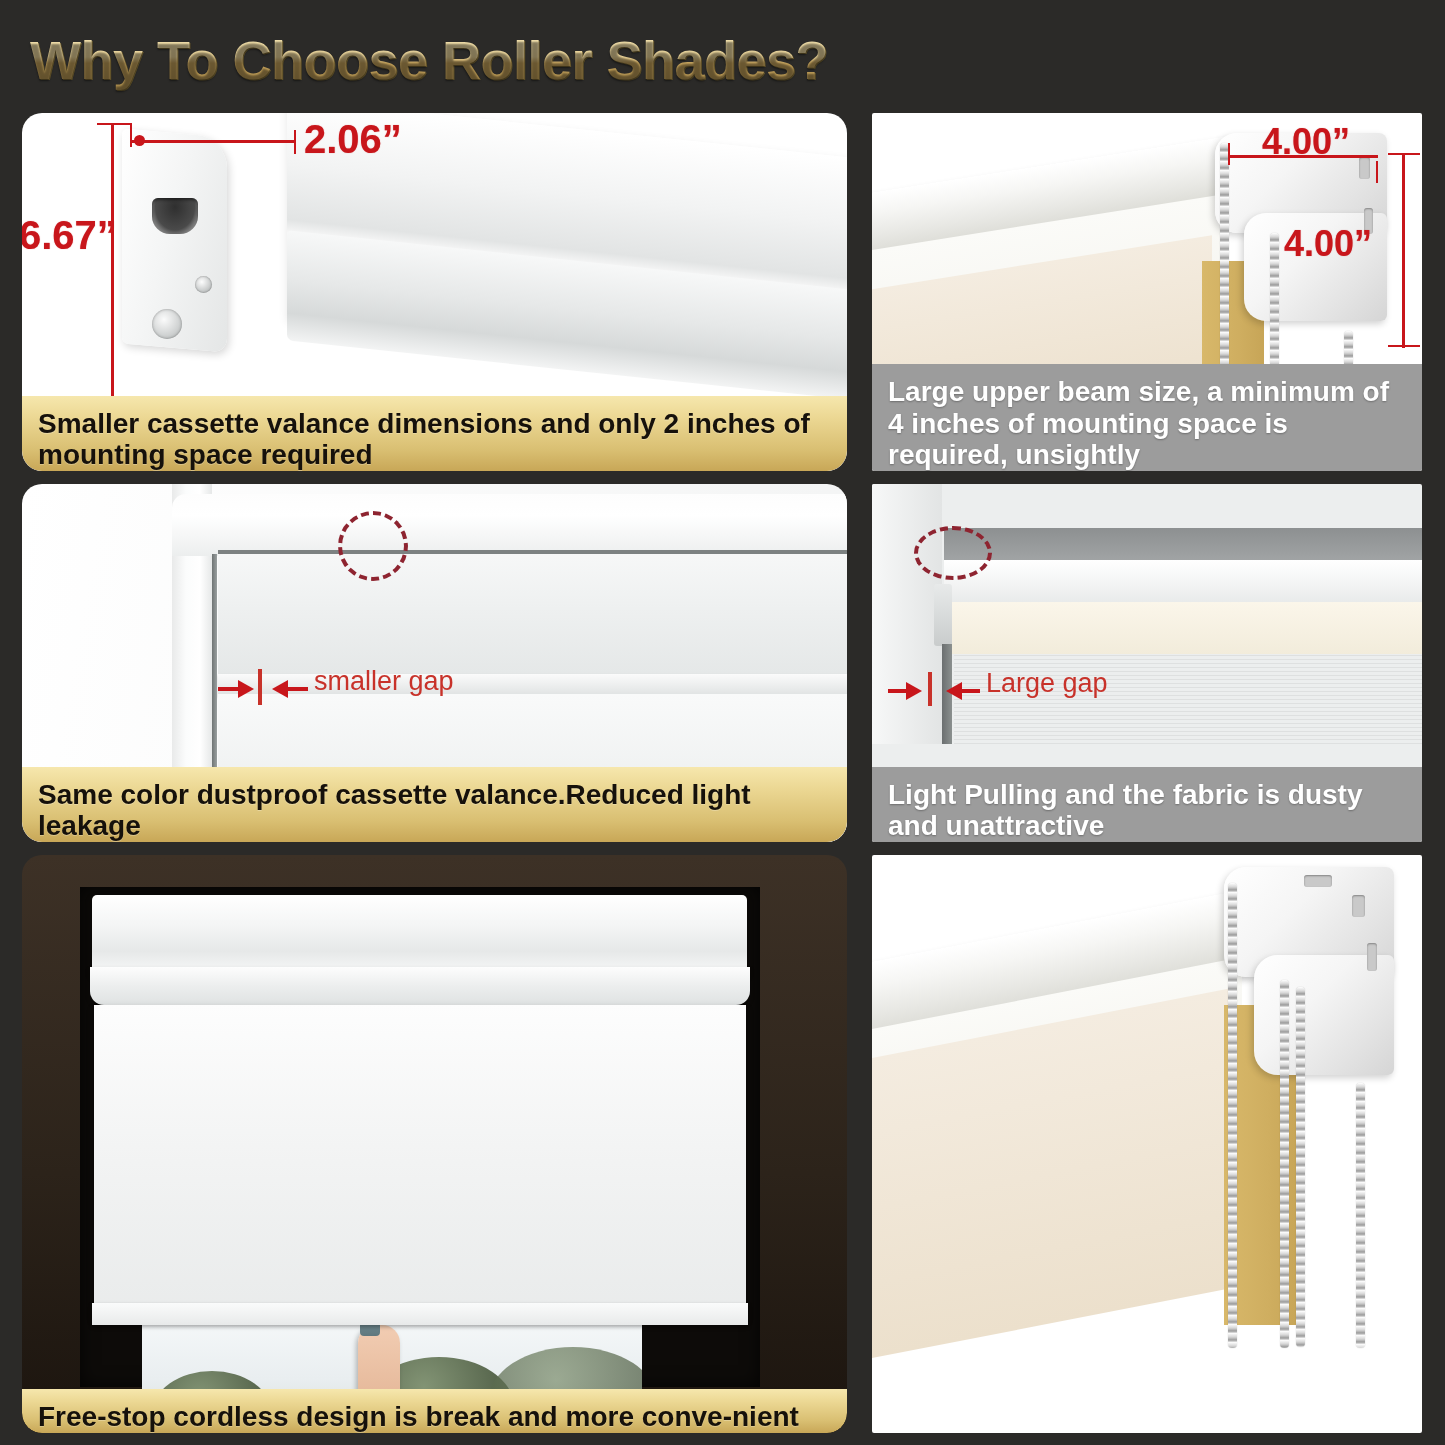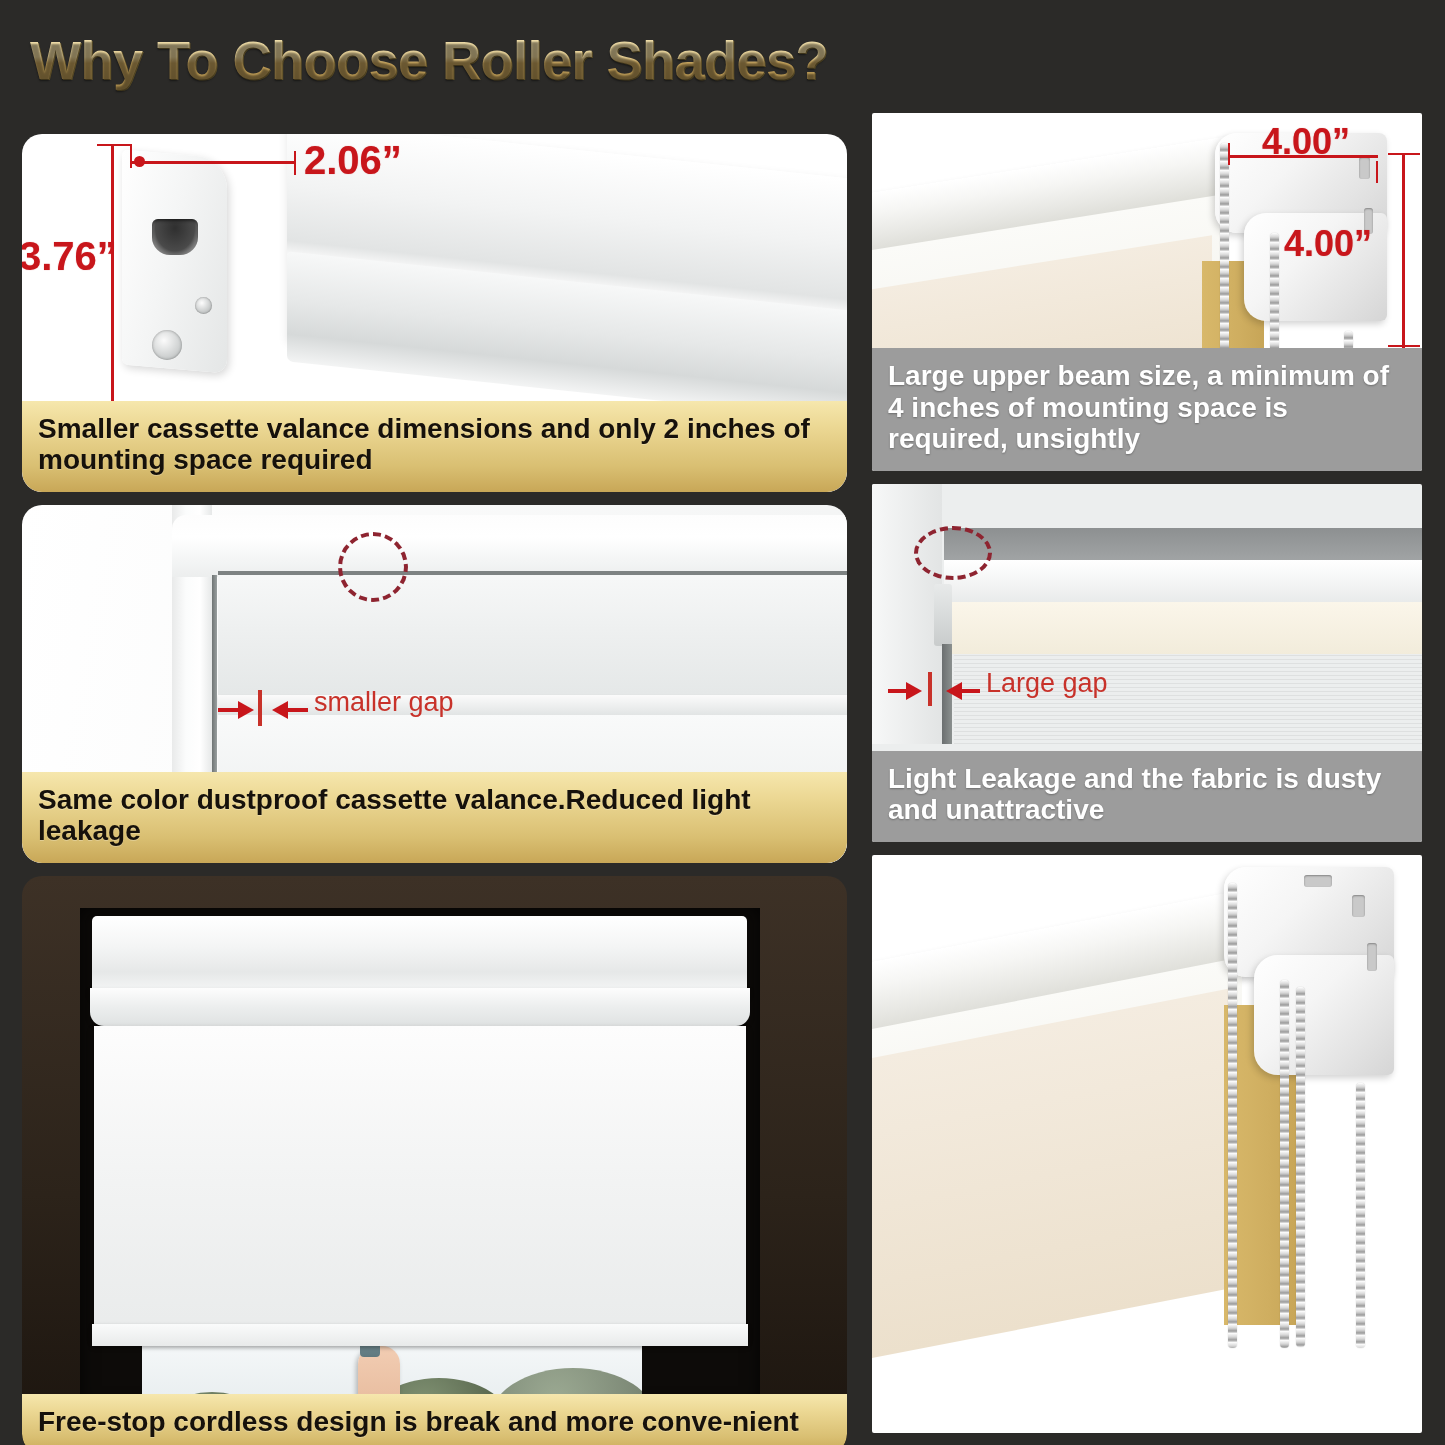--- a/index.html
+++ b/index.html
@@ -29,33 +29,33 @@
     white-space:nowrap;
   }
   #page-title-shadow {
     position:absolute; left:31px; top:25px;
     font-size:54px; font-weight:bold; letter-spacing:-0.5px;
     color:#6b5a2c; white-space:nowrap; z-index:-1;
   }
 
   
   .panel { position:absolute; overflow:hidden; }
-  .panel.left  { left:22px;  width:825px; border-radius:20px;margin-top:21px; }
+  .panel.left  { left:22px;  width:825px; border-radius:20px; }
   .panel.right { left:872px; width:550px; border-radius:2px; }
 
   .row1 { top:113px; height:358px; }
   .row2 { top:484px; height:358px; }
   .row3 { top:855px; height:578px; }
 
   .photo { position:absolute; left:0; top:0; right:0; bottom:0; overflow:hidden; }
 
   
   .caption {
     position:absolute; left:0; right:0; bottom:0;
-    padding:12px 16px 16px 16px;
+    padding:12px 16px 0 16px;
     font-weight:bold; line-height:1.13;
   }
   .caption.gold {
     background:linear-gradient(180deg,#f6e7ad 0%,#ecd894 28%,#d9bf72 72%,#c8a757 100%);
     color:#16110b; font-size:28px;
     border-bottom-left-radius:20px; border-bottom-right-radius:20px;
     text-shadow:0 1px 0 rgba(255,255,255,0.25);
   }
   .caption.gray {
     background:#9c9c9c; color:#ffffff; font-size:28px;
@@ -313,21 +313,21 @@
     <div id="p1-dot"></div>
 
     <div class="dim-line-h" style="left:108px; top:27px; width:166px;"></div>
     <div class="tick-v" style="left:108px; top:10px; height:24px;"></div>
     <div class="tick-v" style="left:272px; top:17px; height:24px;"></div>
     <div class="dim-label" style="left:282px; top:4px; font-size:40px;">2.06”</div>
 
     <div class="dim-line-v" style="left:89px; top:10px; height:318px;"></div>
     <div class="tick-h" style="left:75px; top:10px; width:34px;"></div>
     <div class="tick-h" style="left:75px; top:326px; width:34px;"></div>
-    <div class="dim-label" style="left:-3px; top:100px; font-size:40px;">3.76”</div>
+    <div class="dim-label" style="left:-3px; top:100px; font-size:40px;">6.67”</div>
   </div>
   <div class="caption gold">Smaller cassette valance dimensions and only 2 inches of mounting space required</div>
 </div>
 
 <div class="panel right row1">
   <div class="photo roller-scene">
 
     <div class="roller-tube fabric-h" style="left:-10px; top:52px; width:370px; height:72px; transform:skewY(-9deg);"></div>
     <div class="roller-fabric-white fabric-h" style="left:-10px; top:110px; width:360px; height:150px; transform:skewY(-9deg);"></div>
     <div class="roller-fabric-beige fabric-h" style="left:-10px; top:150px; width:350px; height:160px; transform:skewY(-9deg);"></div>
@@ -391,21 +391,21 @@
 
     <div class="dashed-ellipse" style="left:42px; top:42px; width:78px; height:54px;"></div>
 
     <div class="arrow-stem-r" style="left:16px; top:205px; width:20px;"></div>
     <div class="arrow-r" style="left:34px; top:198px;"></div>
     <div class="gap-bar" style="left:56px; top:188px; height:34px;"></div>
     <div class="arrow-l" style="left:74px; top:198px;"></div>
     <div class="arrow-stem-r" style="left:88px; top:205px; width:20px;"></div>
     <div class="gap-label" style="left:114px; top:184px;text-align:right;">Large gap</div>
   </div>
-  <div class="caption gray">Light Leakage and the fabric is dusty and unattractive</div>
+  <div class="caption gray">Light Pulling and the fabric is dusty and unattractive</div>
 </div>
 
 <div class="panel left row3">
   <div class="photo">
     <div id="p5-frame-outer"></div>
     <div id="p5-frame-inner"></div>
 
     <div id="p5-window-view">
       <div class="tree" style="left:10px;  width:120px; height:86px;"></div>
       <div class="tree" style="left:86px;  width:90px;  height:66px;"></div>

